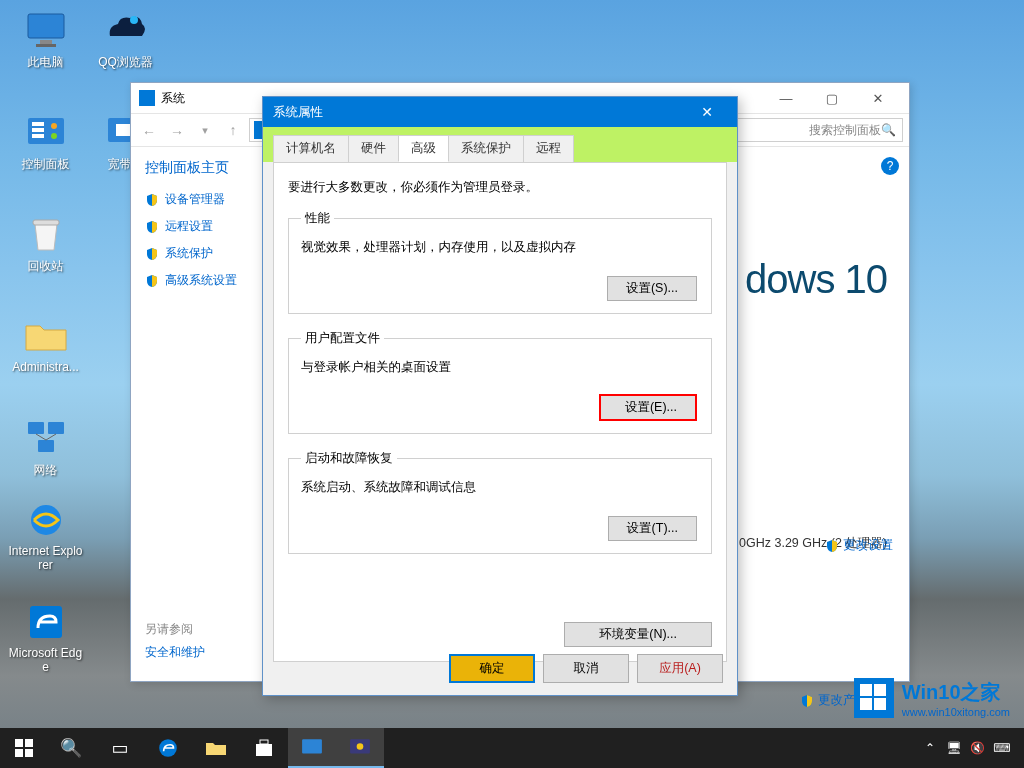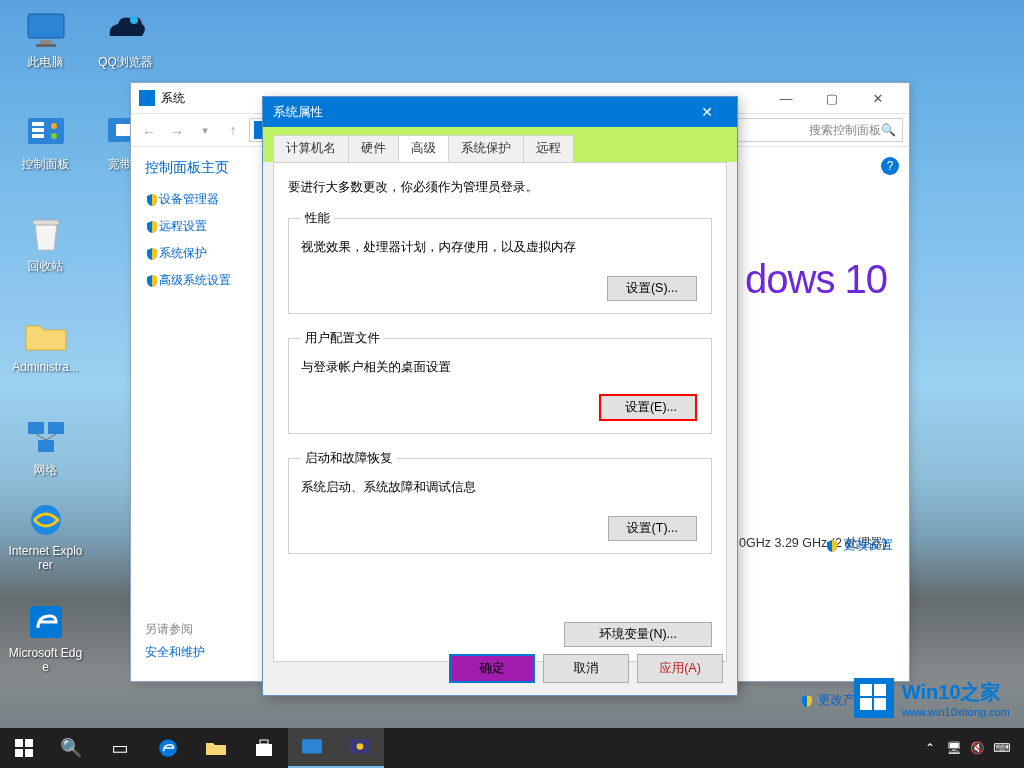--- a/index.html
+++ b/index.html
@@ -46,30 +46,30 @@
 .nav-btn { width: 24px; height: 24px; display: flex; align-items: center; justify-content: center; color: #a0a0a0; font-size: 14px; }
 .nav-icon { width: 22px; height: 18px; background: #0078d7; margin-right: 4px; }
 .addr-crumb { font-size: 12px; color: #333; padding: 0 3px; }
 .addr-sep { color: #888; font-size: 10px; }
 .address-box { flex: 1; height: 24px; border: 1px solid #cfcfcf; display: flex; align-items: center; padding: 0 4px; margin-right: 6px; }
 .search-box { width: 170px; height: 24px; border: 1px solid #cfcfcf; display: flex; align-items: center; padding: 0 6px; font-size: 12px; color: #888; justify-content: flex-end; }
 
 .system .body { display: flex; height: calc(100% - 64px); }
 .system .sidebar { width: 125px; padding: 12px 14px; font-size: 12px; color: #333; background: #fff; }
 .sidebar-title { color: #0066cc; font-size: 14px; margin-bottom: 14px; }
-.sidebar-link { display: flex; align-items: center; margin-bottom: 10px; color: #0066cc; }
+.sidebar-link { display: flex; align-items: center; gap: 6px; margin-bottom: 10px; color: #0066cc; }
 .shield-icon { width: 14px; height: 14px; display: inline-block; }
 .shield-icon svg { display: block; }
 .sidebar-bottom { position: absolute; bottom: 20px; left: 14px; font-size: 12px; }
 .sidebar-bottom .see-also { color: #888; margin-bottom: 6px; }
 .sidebar-bottom .sec-link { color: #0066cc; }
 
 .system .main { flex: 1; padding: 20px 20px 14px 0; position: relative; }
 .help-badge { position: absolute; right: 10px; top: 10px; width: 18px; height: 18px; border-radius: 50%; background: #0078d7; color: #fff; font-size: 12px; display: flex; align-items: center; justify-content: center; }
-.win10-logo { font-size: 40px; font-weight: 300; color: #6d28d9; letter-spacing: -1px; margin-left: 12px; }
+.win10-logo { font-size: 40px; font-weight: 300; color: #0c4a6e; letter-spacing: -1px; margin-left: 12px; }
 .sysinfo-row { font-size: 12.5px; color: #333; margin-top: 130px; }
 .change-link { position: absolute; right: 16px; display: flex; align-items: center; gap: 4px; color: #0066cc; font-size: 12.5px; }
 .change-link.top { top: 390px; }
 .change-link.bottom { top: 545px; }
 
 .dialog {
   position: absolute; left: 262px; top: 96px; width: 476px; height: 600px;
   background: #f0f0f0;
   border: 1px solid #5f91c8;
   box-shadow: 3px 3px 12px rgba(0,0,0,.25);
@@ -106,21 +106,21 @@
   position: absolute; right: 14px; bottom: 14px;
   padding: 3px 34px; font-size: 12.5px; background: #e1e1e1; border: 1px solid #adadad;
 }
 
 .dlg-buttons {
   position: absolute; bottom: 12px; right: 14px; display: flex; gap: 8px;
 }
 .dlg-buttons button {
   width: 86px; padding: 4px 0; font-size: 12.5px; background: #e1e1e1; border: 1px solid #adadad;
 }
-.dlg-buttons button.default { border: 2px solid #0078d7; background: #a21caf; margin-left: 28px; }
+.dlg-buttons button.default { border: 2px solid #0078d7; background: #eab308; margin-left: 28px; }
 .dlg-buttons button:disabled { color: #b91c1c; }
 
 .highlight-red { border: 2.5px solid #ff0000 !important; padding-left: 24px; }
 
 .watermark {
   position: absolute; right: 14px; bottom: 50px; display: flex; align-items: center; gap: 8px;
   color: #0078d7; z-index: 200;
 }
 .watermark .wm-icon { width: 40px; height: 40px; background: #0078d7; display: flex; align-items: center; justify-content: center; }
 .watermark .wm-text { font-size: 20px; font-weight: 600; }

